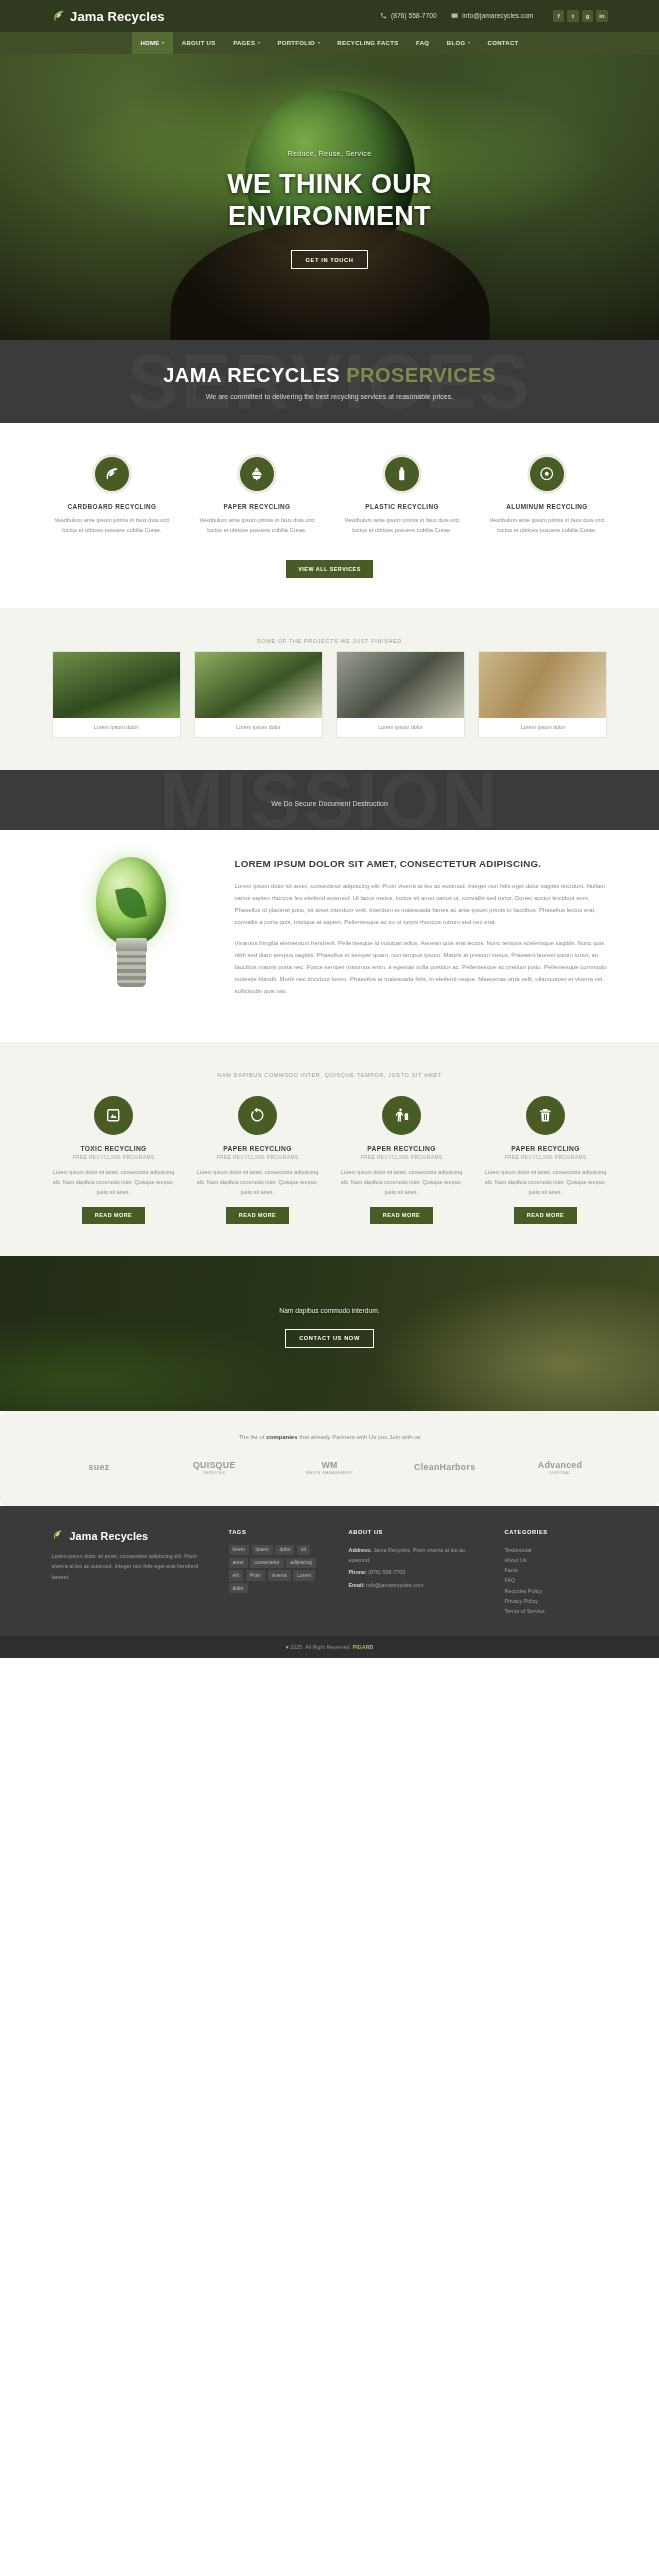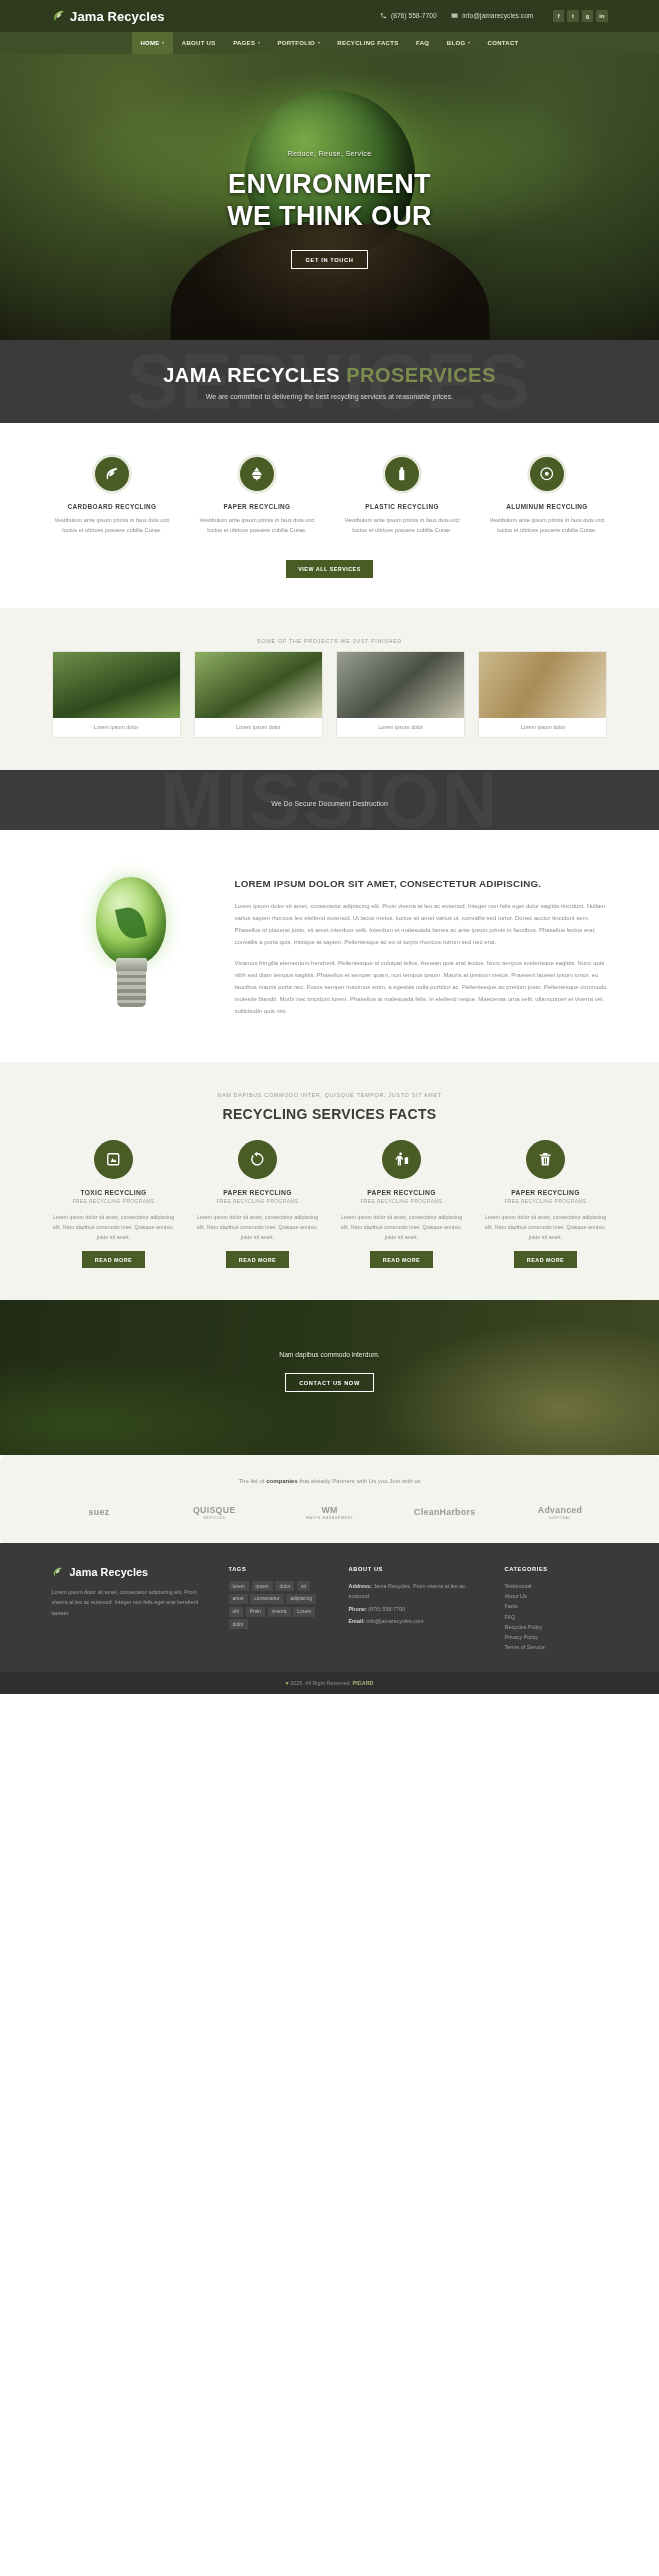--- a/index.html
+++ b/index.html
@@ -228,21 +228,21 @@
   .gal-row { display: flex; justify-content: space-between; }
   .gal-card { width: 129px; background: #fff; border: 0.5px solid #e6e6df; }
   .gal-img { height: 66px; position: relative; overflow: hidden; }
   .g1 { background: linear-gradient(160deg,#6f8f4a,#2f4a1d 60%,#7da24f); }
   .g2 { background: linear-gradient(150deg,#8fae63,#3a5423 55%,#d8d7b4); }
   .g3 { background: linear-gradient(140deg,#9a9f92,#4a4f44 50%,#c3c1ab); }
   .g4 { background: linear-gradient(120deg,#cbb98c,#a98b55 45%,#e0d4b6); }
   .gal-cap { padding: 6.2px 4.1px 7.2px; font-size: 5.4px; color: #8d8d8d; }
 
   
-  .mission { background: #fff; padding: 44px 0 36px; }
+  .mission { background: #fff; padding: 24px 0 36px; }
   .mission-row { display: flex; gap: 23px; align-items: flex-start; }
   .bulb-col { width: 160px; display: flex; justify-content: center; padding-top: 3.1px; }
   .bulb {
     width: 93px; height: 134px;
     position: relative;
   }
   .bulb-glass {
     position: absolute; top: 0; left: 11.3px;
     width: 70px; height: 88px;
     border-radius: 50% 50% 46% 46%;
@@ -329,21 +329,21 @@
       radial-gradient(ellipse 50% 60% at 12% 80%, rgba(60,90,30,.6), rgba(0,0,0,0) 70%),
       linear-gradient(180deg, rgba(25,32,16,.55), rgba(25,32,16,.55));
   }
   .cta-inner { position: relative; padding-top: 44px; }
   .cta h2 { font-size: 17.5px; font-weight: bold; letter-spacing: 0.3px; text-shadow: 0 1px 3.1px rgba(0,0,0,.6); }
   .cta h2 .accent { color: #c8d35e; }
   .cta p { margin-top: 7.2px; font-size: 6.7px; color: #eef1e3; text-shadow: 0 0.5px 2.1px rgba(0,0,0,.6); }
   .cta .btn { margin-top: 14.4px; }
 
   
-  .partners { background: #f4f4ef; padding: 23px 0 16px; text-align: center; border-radius: 6px; }
+  .partners { background: #f4f4ef; padding: 23px 0 24px; text-align: center; border-radius: 6px; }
   .partners-lead { font-size: 6px; color: #8d8d8d; margin-bottom: 13.4px; }
   .partners-lead b { color: #4a4a4a; }
   .logo-row { display: flex; justify-content: space-between; align-items: center; }
   .logo {
     width: 95px; height: 29px;
     display: flex; flex-direction: column; align-items: center; justify-content: center;
     color: #9a9a93;
     font-weight: bold;
     letter-spacing: 0.3px;
   }
@@ -469,22 +469,22 @@
   </div>
 </div>
 
 <div class="hero">
   <div class="hero-bg"></div>
   <div class="hero-globe"></div>
   <div class="hero-hand"></div>
   <div class="hero-content">
     <div class="hero-sub">Reduce, Reuse, Service</div>
     <div class="hero-title">
+      <div>WE THINK OUR</div>
       <div>ENVIRONMENT</div>
-      <div>WE THINK OUR</div>
     </div>
     <div class="btn hero-btn">GET IN TOUCH</div>
   </div>
 </div>
 
 <div class="band">
   <div class="band-watermark">SERVICES</div>
   <h2>
     <span>JAMA RECYCLES</span>
     <span class="accent">PROSERVICES</span>
@@ -584,21 +584,20 @@
       <h3>LOREM IPSUM DOLOR SIT AMET, CONSECTETUR ADIPISCING.</h3>
       <p>Lorem ipsum dolor sit amet, consectetur adipiscing elit. Proin viverra at leo ac euismod. Integer non felis eget dolor sagittis tincidunt. Nullam varius sapien rhoncus leo eleifend euismod. Ut lacus metus, luctus sit amet varius ut, convallis sed tortor. Donec auctor tincidunt sem. Phasellus id placerat justo, sit amet interdum velit. Interdum et malesuada fames ac ante ipsum primis in faucibus. Phasellus lectus erat, convallis a porta quis, tristique at sapien. Pellentesque ac ex ut turpis rhoncus rutrum sed nec erat.</p>
       <p>Vivamus fringilla elementum hendrerit. Pellentesque id volutpat tellus. Aenean quis erat lectus. Nunc tempus scelerisque sagittis. Nunc quis nibh sed diam tempus sagittis. Phasellus et semper quam, non tempus ipsum. Mauris at pretium metus. Praesent laoreet ipsum tortor, eu faucibus mauris porta nec. Fusce semper maximus enim, a egestas nulla porttitor ac. Pellentesque ac pretium justo. Pellentesque commodo molestie blandit. Morbi nec tincidunt lorem. Phasellus at malesuada felis, in eleifend neque. Maecenas urna velit, ullamcorper et viverra vel, sollicitudin quis nisi.</p>
     </div>
   </div>
 </div>
 
 <div class="facts">
   <div class="container">
     <div class="eyebrow">NAM DAPIBUS COMMODO INTER, QUISQUE TEMPOR, JUSTO SIT AMET</div>
-    <div class="sec-title">RECYCLING SERVICES FACTS</div>
     <div class="facts-row">
       <div class="fact">
         <div class="fact-circle">
           <svg viewBox="0 0 24 24" width="16.5" height="16.5">
               <rect x="4" y="4" width="16" height="16" rx="2" fill="none" stroke="#fff" stroke-width="2"></rect>
               <path d="M8 16l3-6 2 4 1.5-2L17 16H8z"></path>
             </svg>
         </div>
         <h4>TOXIC RECYCLING</h4>
         <div class="fsub">FREE RECYCLING PROGRAMS</div>

